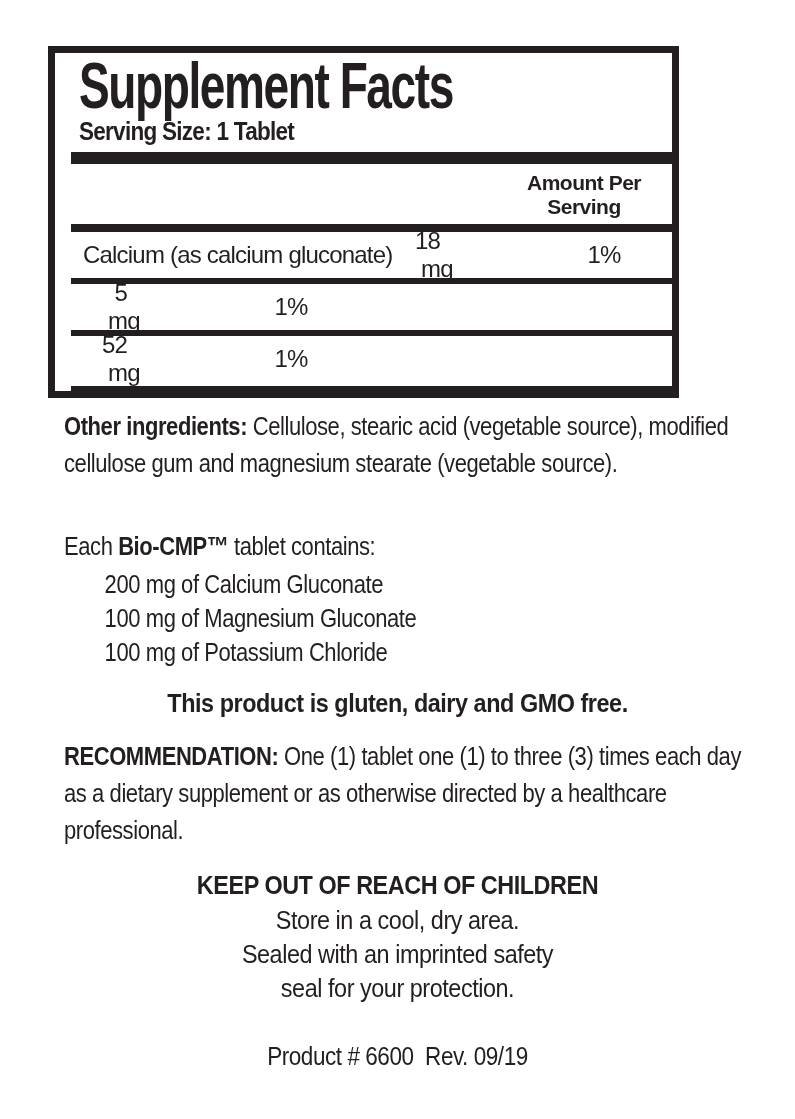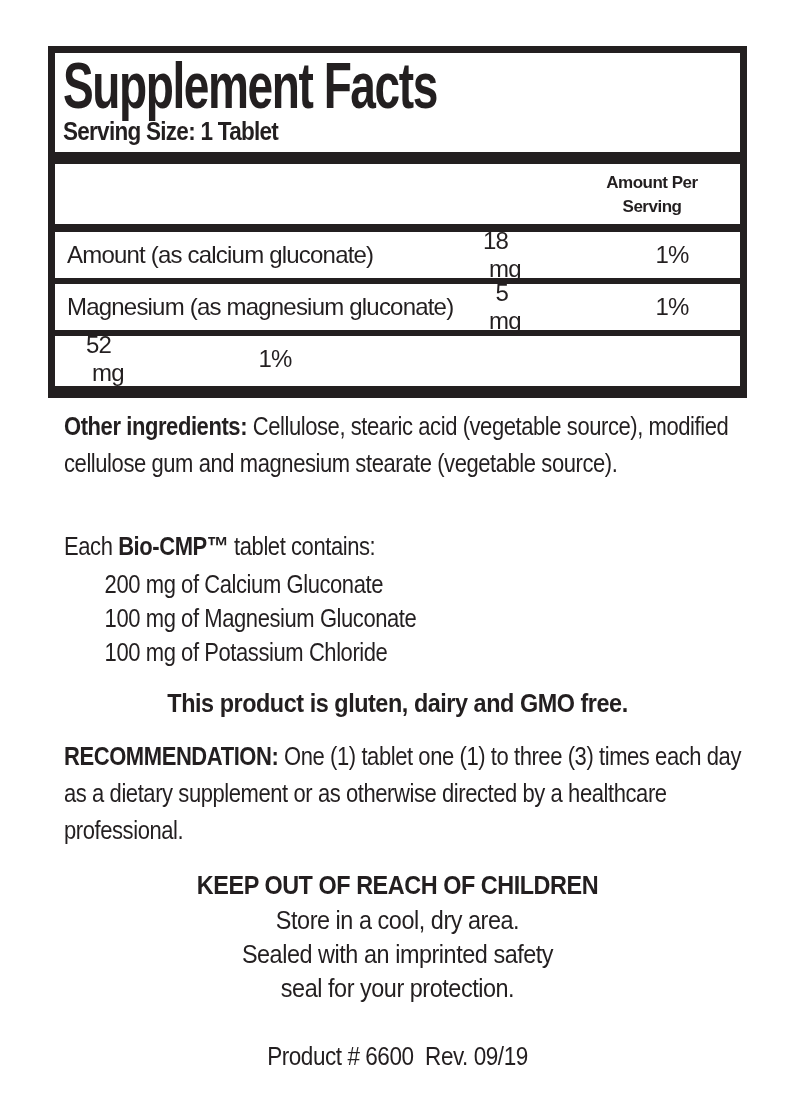--- a/index.html
+++ b/index.html
@@ -11,24 +11,25 @@
   .page {
     position:relative;
     width:795px; height:1119px;
     background:#fff;
     overflow:hidden;
   }
 
   
   .sf-box {
     position:absolute; left:48px; top:46px;
-    width:699px; height:352px;
+    width:631px; height:352px;
     border:7px solid #231f20;
     background:#fff;
     overflow:hidden;
+    padding-left:16px;
   }
   .sf-title {
     margin:4px 8px 0;
     font-size:64px; font-weight:bold;
     letter-spacing:-2px;
     line-height:58px;
     transform:scaleX(0.72);
     transform-origin:0 0;
     white-space:nowrap;
   }
@@ -44,21 +45,21 @@
   .bar-lg { height:12px; }
   .bar-md { height:8px; }
   .bar-bottom { height:13px; margin-top:4px; }
 
   .sf-headrow {
     display:flex; align-items:flex-end;
     padding:7px 12px 5px;
   }
   .sf-headrow .spacer { flex:1; }
   .colhead {
-    font-size:17px; font-weight:bold;
+    font-size:21px; font-weight:bold;
     line-height:24px; text-align:center;
     letter-spacing:-0.5px;
     white-space:pre-line;
   }
   .col-amount { width:152px; }
   .col-dv { width:112px; }
 
   .sf-row {
     display:flex; align-items:center;
     padding:0 12px;
@@ -123,32 +124,31 @@
 
     <div class="sf-headrow">
       <div class="spacer"></div>
       <div class="colhead col-amount">Amount Per
 Serving</div>
     </div>
 
     <div class="bar bar-md"></div>
 
     <div class="sf-row">
-      <span class="nutrient">Amount (as calcium gluconate)</span>
+      <span class="nutrient">Calcium (as calcium gluconate)</span>
       <span class="amount">
         <span class="val">18</span>
         <span class="unit">mg</span>
       </span>
       <span class="dv">1%</span>
     </div>
 
     <div class="rule-double"></div>
 
     <div class="sf-row">
-      <span class="nutrient">Magnesium (as magnesium gluconate)</span>
       <span class="amount">
         <span class="val">5</span>
         <span class="unit">mg</span>
       </span>
       <span class="dv">1%</span>
     </div>
 
     <div class="rule-double"></div>
 
     <div class="sf-row">

